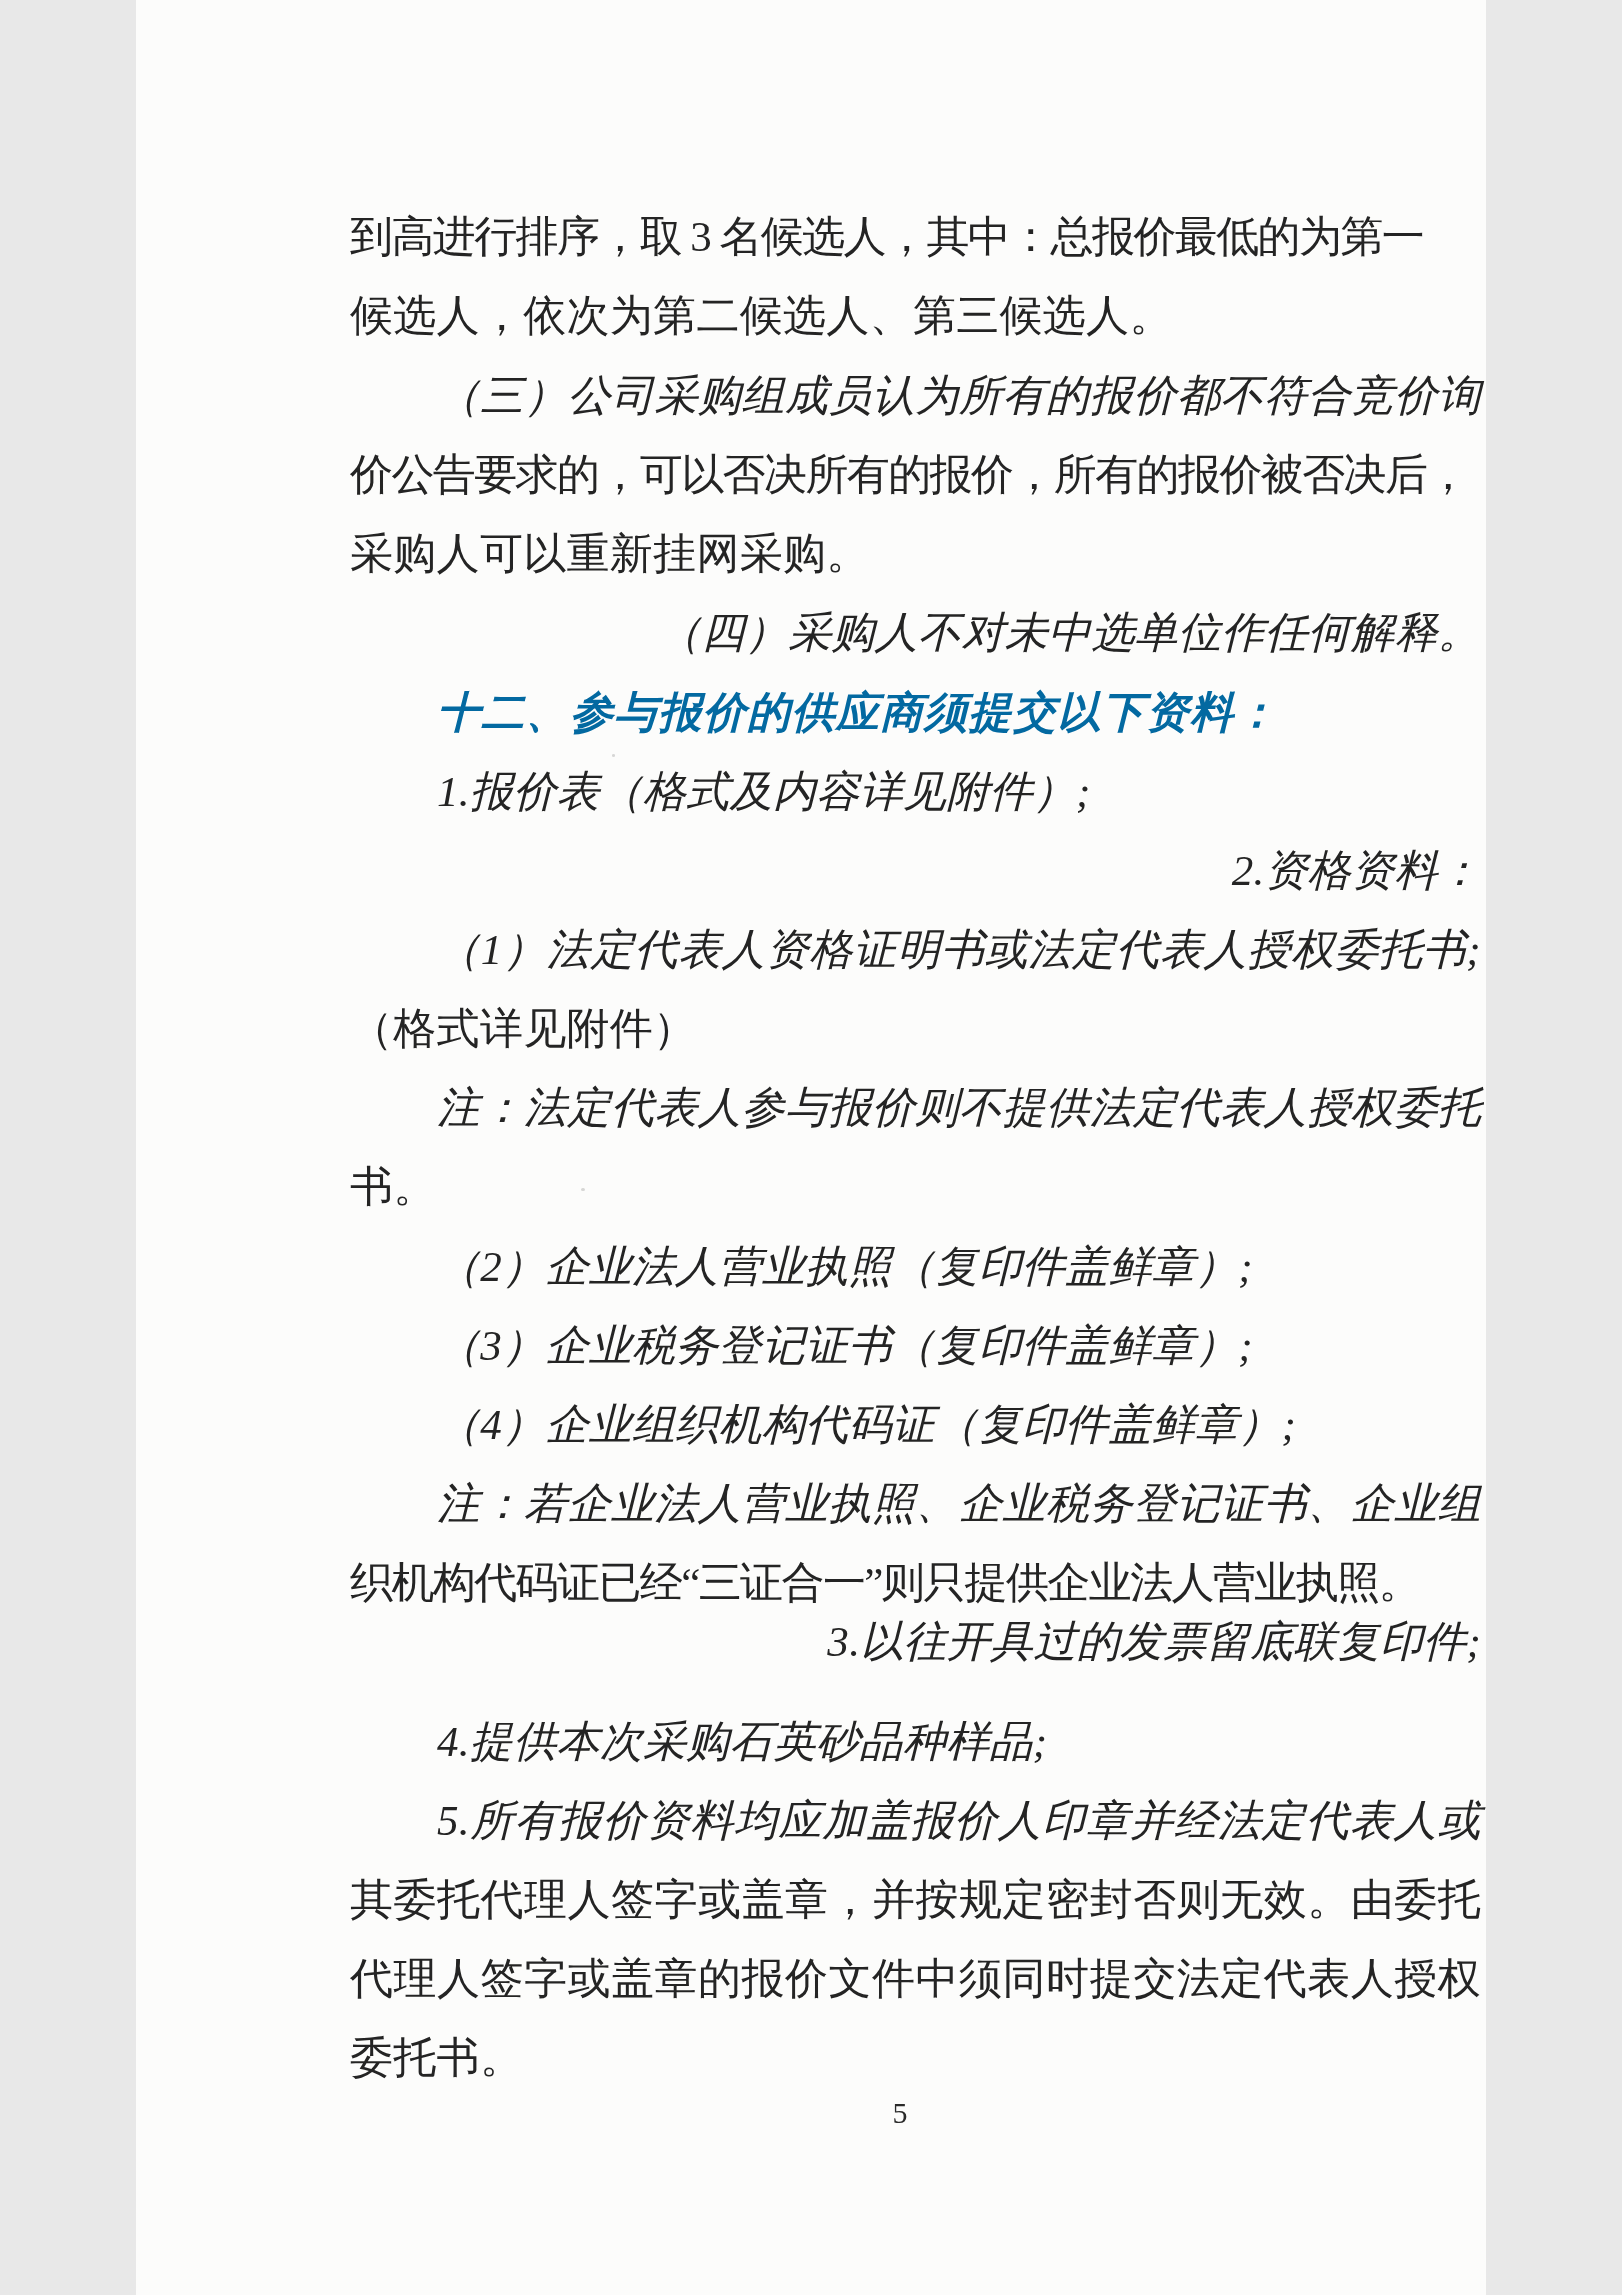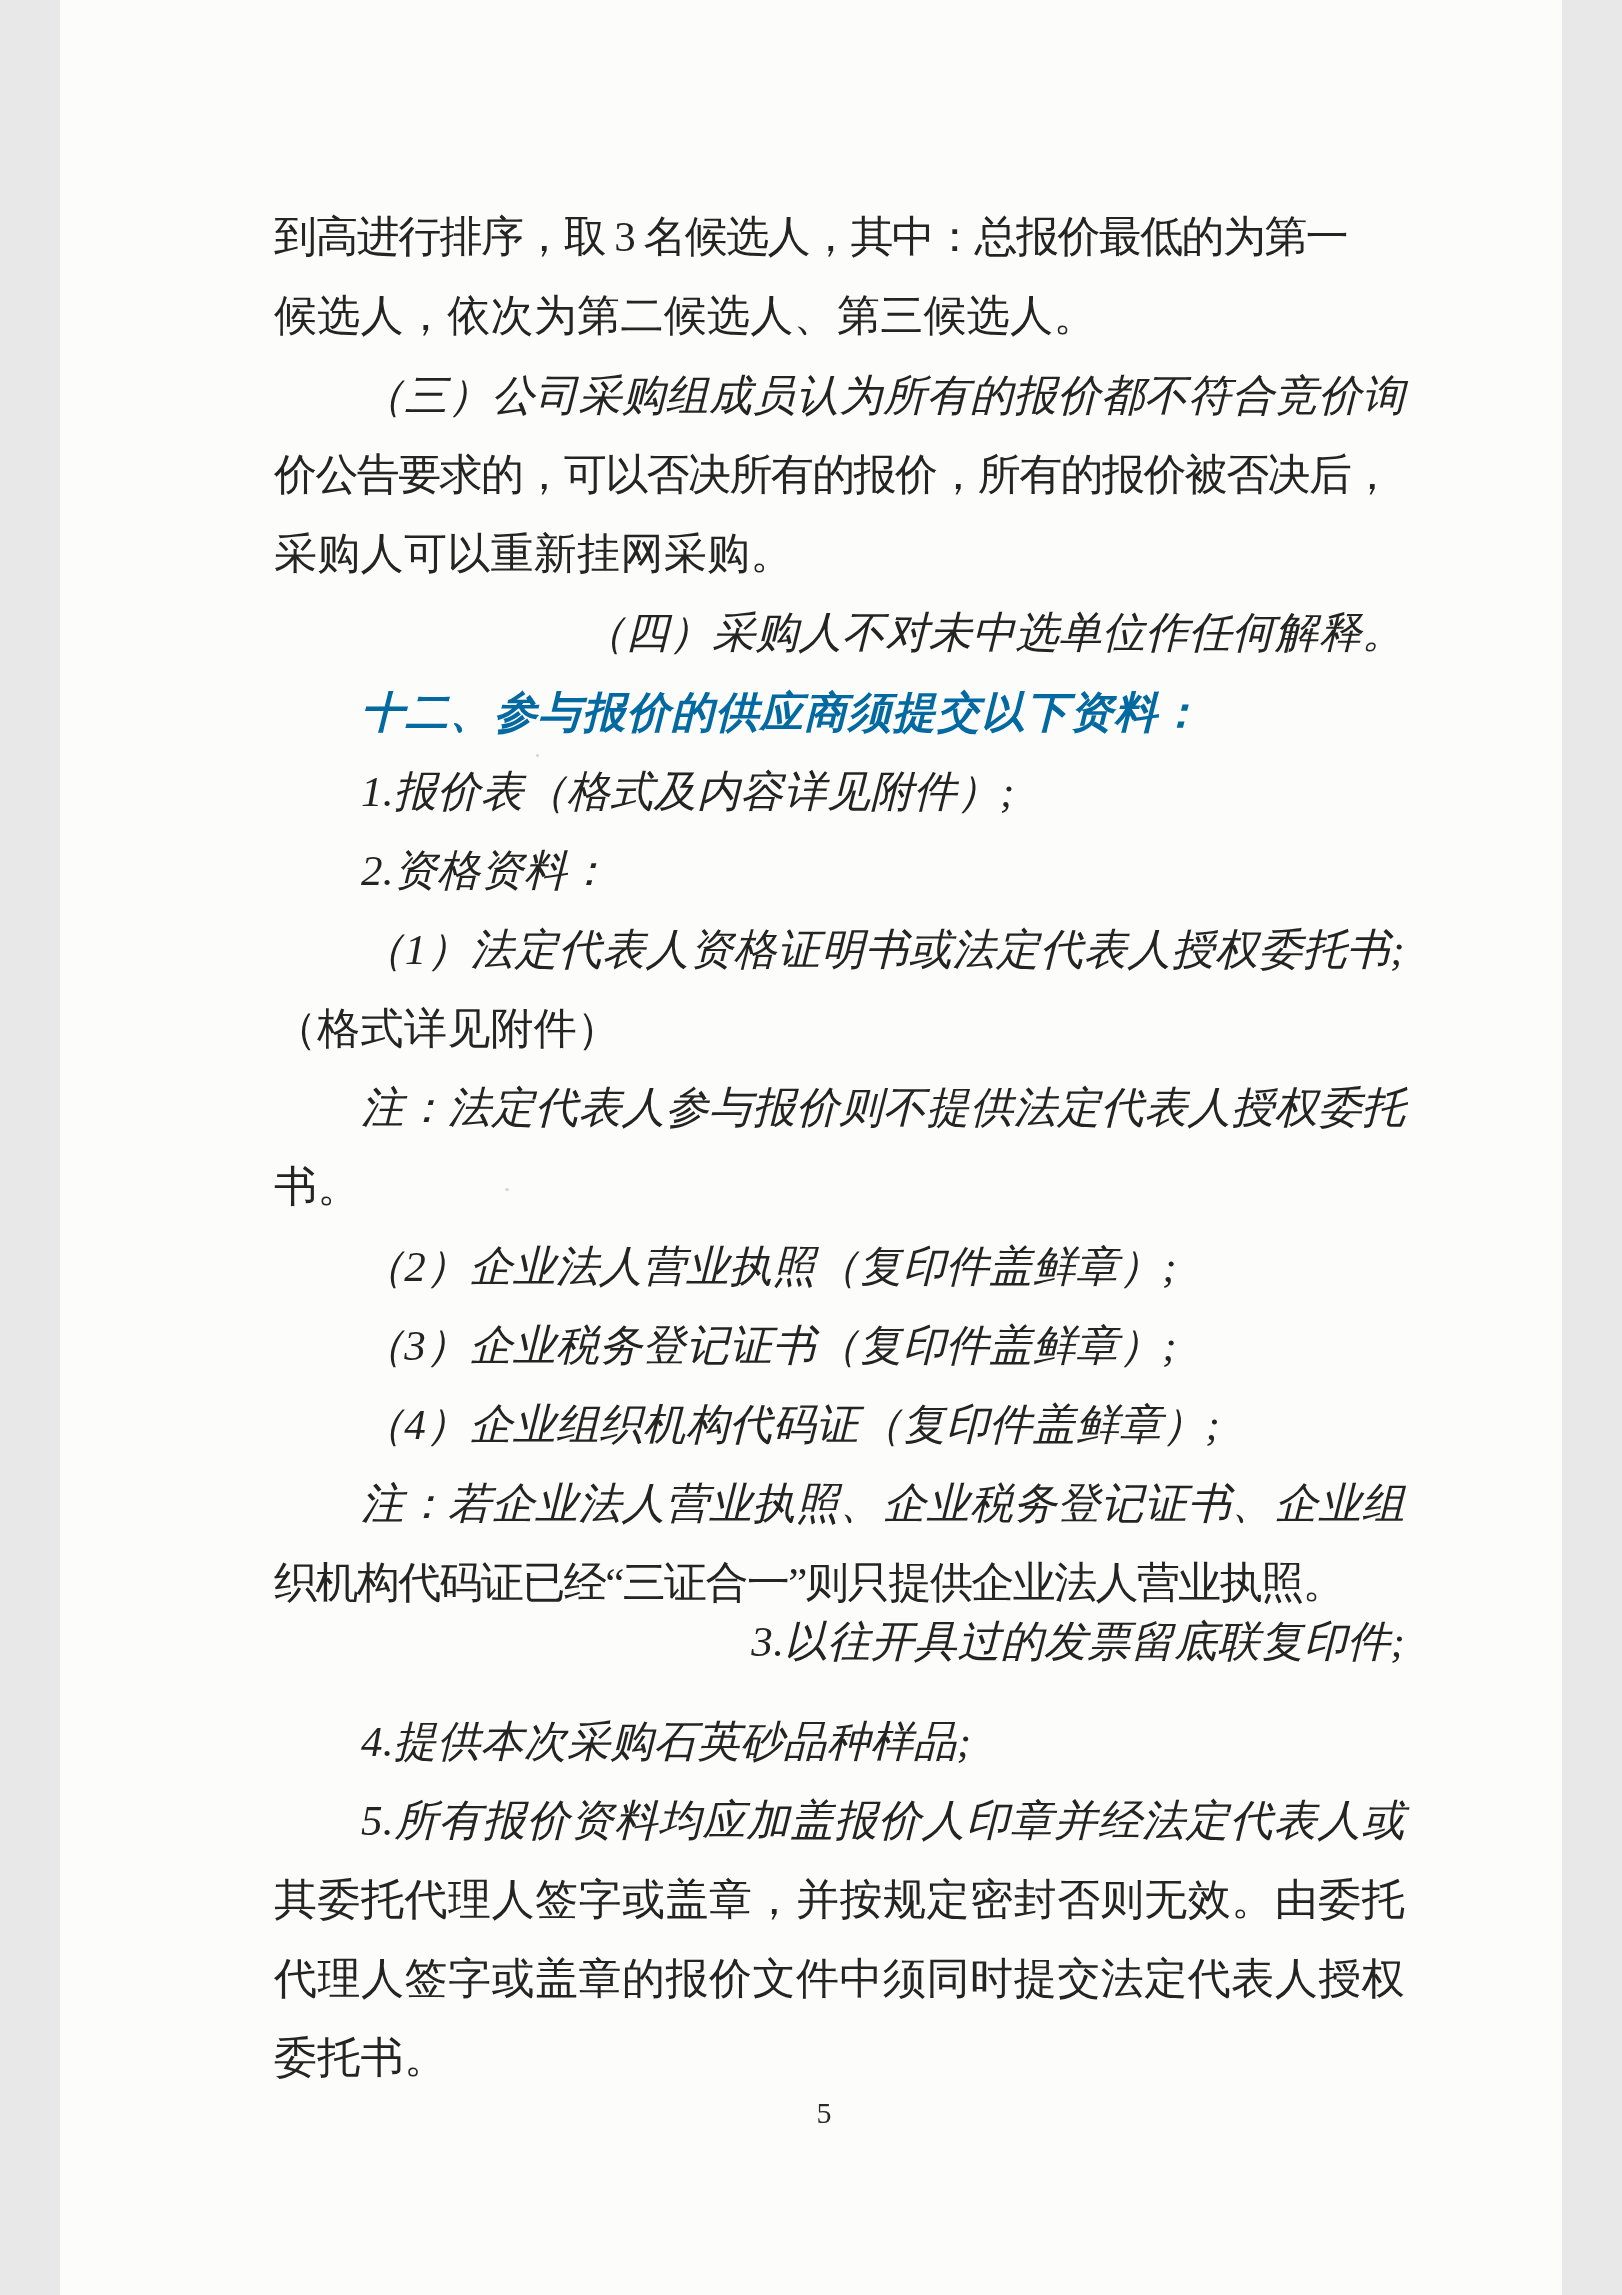--- a/index.html
+++ b/index.html
@@ -2,21 +2,21 @@
 <html style="font-size:10.5px"><head>
 <meta charset="utf-8">
 <style>
   html, body {
     margin: 0;
     padding: 0;
     background: #e8e8e8;
   }
   .page {
     position: relative;
-    width: 1502px;
+    width: 1350px;
     height: 2295px;
     margin: 0 auto;
     background: #fcfcfb;
     overflow: hidden;
   }
   
   .doc-line {
     position: absolute;
     left: 214px;
     width: 1131px;
@@ -80,21 +80,21 @@
 <div class="page">
   <main class="text-block">
       <div class="doc-line" style="top: 213px; letter-spacing: -1.6px;">到高进行排序，取 3 名候选人，其中：总报价最低的为第一</div>
       <div class="doc-line" style="top: 292px;">候选人，依次为第二候选人、第三候选人。</div>
       <div class="doc-line indent justify" style="top: 372px;">（三）公司采购组成员认为所有的报价都不符合竞价询</div>
       <div class="doc-line" style="top: 451px; letter-spacing: -1.6px;">价公告要求的，可以否决所有的报价，所有的报价被否决后，</div>
       <div class="doc-line" style="top: 530px;">采购人可以重新挂网采购。</div>
       <div class="doc-line indent" style="top: 609px; text-align: right;">（四）采购人不对未中选单位作任何解释。</div>
       <div class="doc-line indent bold" style="top: 688px;">十二、参与报价的供应商须提交以下资料：</div>
       <div class="doc-line indent" style="top: 768px;">1.报价表（格式及内容详见附件）;</div>
-      <div class="doc-line indent" style="top: 847px;">2.资格资料：</div>
+      <div class="doc-line indent" style="top: 847px; text-align: right;">2.资格资料：</div>
       <div class="doc-line indent justify" style="top: 926px;">（1）法定代表人资格证明书或法定代表人授权委托书;</div>
       <div class="doc-line" style="top: 1005px;">（格式详见附件）</div>
       <div class="doc-line indent justify" style="top: 1084px;">注：法定代表人参与报价则不提供法定代表人授权委托</div>
       <div class="doc-line" style="top: 1163px;">书。</div>
       <div class="doc-line indent" style="top: 1243px;">（2）企业法人营业执照（复印件盖鲜章）;</div>
       <div class="doc-line indent" style="top: 1322px;">（3）企业税务登记证书（复印件盖鲜章）;</div>
       <div class="doc-line indent" style="top: 1401px;">（4）企业组织机构代码证（复印件盖鲜章）;</div>
       <div class="doc-line indent justify" style="top: 1480px;">注：若企业法人营业执照、企业税务登记证书、企业组</div>
       <div class="doc-line" style="top: 1559px; letter-spacing: -1.6px;">织机构代码证已经“三证合一”则只提供企业法人营业执照。</div>
       <div class="doc-line indent" style="top: 1618px; text-align: right;">3.以往开具过的发票留底联复印件;</div>

